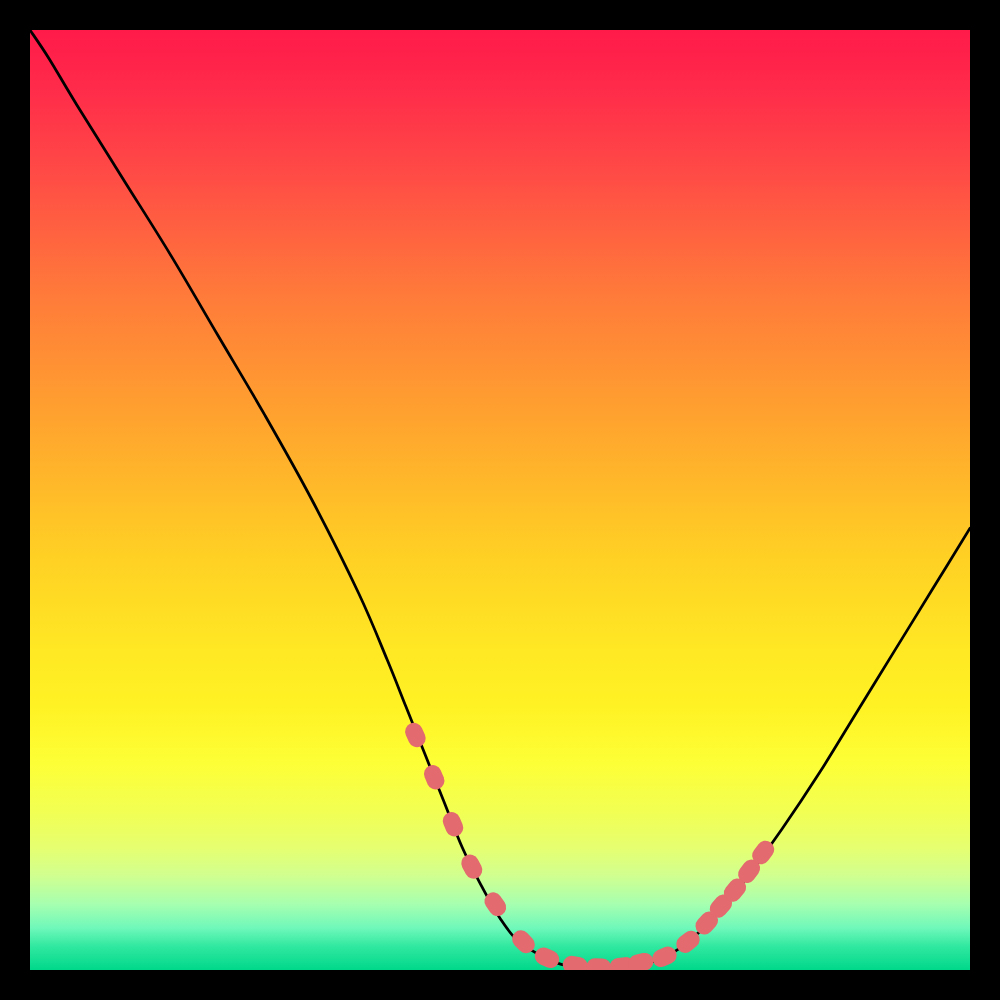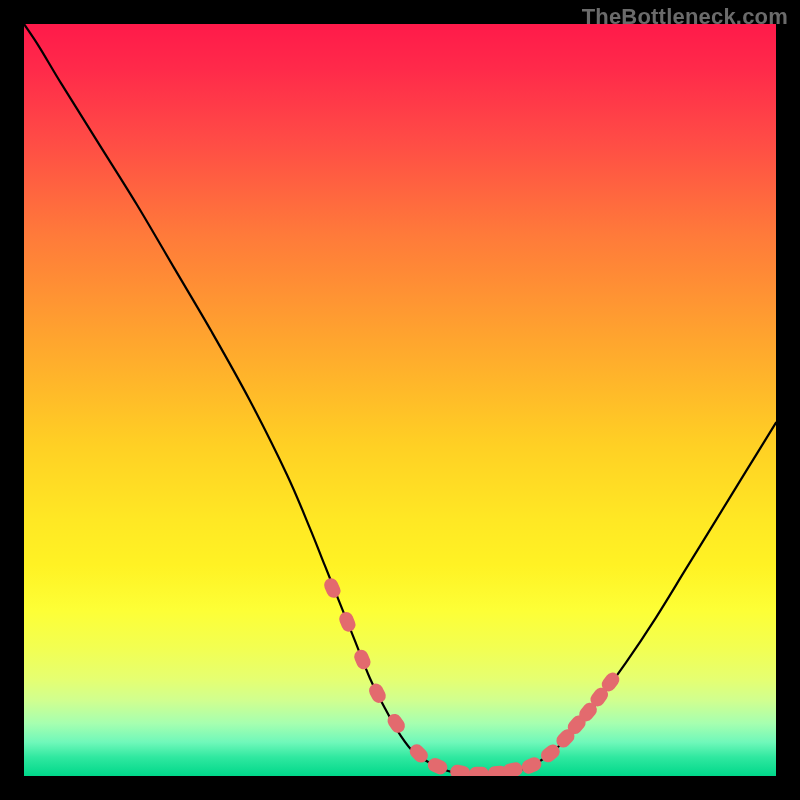--- a/index.html
+++ b/index.html
@@ -58,21 +58,20 @@
     top: 0;
     width: 752px;
     height: 752px;
   }
 </style>
 </head>
 <body>
 
 <div class="chart-container">
 
-  <div class="watermark">TheBottleneck.com</div>
 
   <div class="plot-area">
     <svg class="curve-layer" viewBox="0 0 752 752" preserveAspectRatio="none">
       <path id="curve-path" fill="none" stroke-width="2.2" stroke-linecap="round" stroke-linejoin="round" d="M 0.00 0.00 C 2.51 3.76, 8.77 12.53, 15.04 22.56 C 21.31 32.59, 27.57 43.87, 37.60 60.16 C 47.63 76.45, 62.67 100.27, 75.20 120.32 C 87.73 140.37, 100.27 159.80, 112.80 180.48 C 125.33 201.16, 137.87 223.09, 150.40 244.40 C 162.93 265.71, 175.47 286.39, 188.00 308.32 C 200.53 330.25, 213.07 352.19, 225.60 376.00 C 238.13 399.81, 253.17 429.89, 263.20 451.20 C 273.23 472.51, 279.49 488.80, 285.76 503.84 C 292.03 518.88, 295.79 528.91, 300.80 541.44 C 305.81 553.97, 310.83 566.51, 315.84 579.04 C 320.85 591.57, 325.87 604.11, 330.88 616.64 C 335.89 629.17, 340.91 642.96, 345.92 654.24 C 350.93 665.52, 355.95 674.92, 360.96 684.32 C 365.97 693.72, 370.99 703.12, 376.00 710.64 C 381.01 718.16, 384.77 724.05, 391.04 729.44 C 397.31 734.83, 407.33 739.84, 413.60 742.98 C 419.87 746.11, 422.37 747.11, 428.64 748.24 C 434.91 749.37, 444.93 749.49, 451.20 749.74 C 457.47 749.99, 461.23 749.87, 466.24 749.74 C 471.25 749.62, 476.27 749.62, 481.28 748.99 C 486.29 748.37, 491.31 747.49, 496.32 745.98 C 501.33 744.48, 506.35 742.73, 511.36 739.97 C 516.37 737.21, 520.13 734.70, 526.40 729.44 C 532.67 724.18, 541.44 716.53, 548.96 708.38 C 556.48 700.24, 562.75 692.09, 571.52 680.56 C 580.29 669.03, 591.57 653.61, 601.60 639.20 C 611.63 624.79, 621.65 609.75, 631.68 594.08 C 641.71 578.41, 651.73 561.49, 661.76 545.20 C 671.79 528.91, 681.81 512.61, 691.84 496.32 C 701.87 480.03, 711.89 463.73, 721.92 447.44 C 731.95 431.15, 746.99 406.71, 752.00 398.56" stroke="#000000"></path>
       <g id="dots-group">
           <rect x="298.32" y="557.00" width="20" height="14" rx="7" ry="7" fill="#e36a6e" transform="rotate(66.0 308.32 564.00)"></rect>
           <rect x="313.36" y="590.84" width="20" height="14" rx="7" ry="7" fill="#e36a6e" transform="rotate(67.2 323.36 597.84)"></rect>
           <rect x="328.40" y="628.44" width="20" height="14" rx="7" ry="7" fill="#e36a6e" transform="rotate(67.2 338.40 635.44)"></rect>
           <rect x="343.44" y="662.28" width="20" height="14" rx="7" ry="7" fill="#e36a6e" transform="rotate(62.1 353.44 669.28)"></rect>
           <rect x="362.24" y="692.36" width="20" height="14" rx="7" ry="7" fill="#e36a6e" transform="rotate(55.5 372.24 699.36)"></rect>

